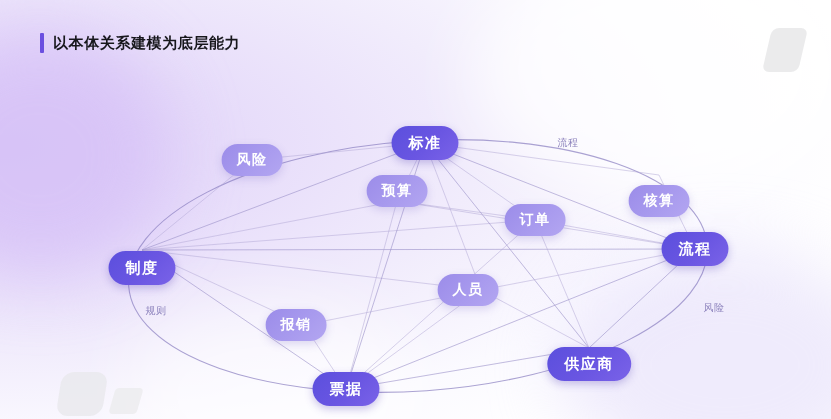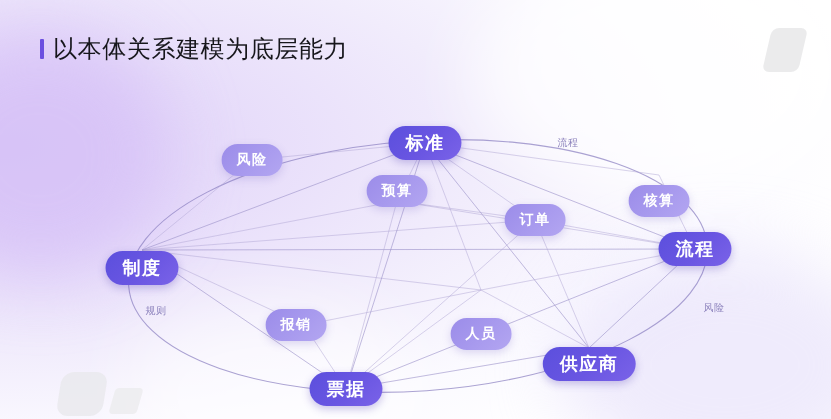--- a/index.html
+++ b/index.html
@@ -63,22 +63,22 @@
     align-items: center;
     gap: 9px;
   }
   #title-bar {
     width: 4px;
     height: 20px;
     background: #6b4fe0;
     border-radius: 1px;
   }
   #title-text {
-    font-size: 24px;
-    font-weight: normal;
+    font-size: 15px;
+    font-weight: bold;
     color: #17171c;
     letter-spacing: .6px;
     white-space: nowrap;
   }
 
   
   #graph {
     position: absolute;
     left: 0; top: 0;
     width: 831px; height: 419px;
@@ -95,21 +95,21 @@
     justify-content: center;
     border-radius: 999px;
     color: #ffffff;
     font-weight: bold;
     white-space: nowrap;
     box-sizing: border-box;
   }
   .node.primary {
     background: linear-gradient(135deg, #5b4fdd 0%, #6a56e2 55%, #7a63e8 100%);
     box-shadow: 0 3px 9px rgba(80,60,180,.30);
-    font-size: 18px;
+    font-size: 15px;
     letter-spacing: 1.5px;
     padding: 0 17px;
     height: 34px;
   }
   .node.secondary {
     background: linear-gradient(135deg, #9b8ce9 0%, #a89aee 55%, #b3a6f1 100%);
     box-shadow: 0 3px 8px rgba(110,90,190,.22);
     font-size: 14px;
     letter-spacing: 1.4px;
     padding: 0 15px;
@@ -183,21 +183,21 @@
   <div id="node-layer">
       <div class="node primary" style="left: 142px; top: 268px;">制度</div>
       <div class="node primary" style="left: 425px; top: 143px;">标准</div>
       <div class="node primary" style="left: 695px; top: 249px;">流程</div>
       <div class="node primary" style="left: 346px; top: 389px;">票据</div>
       <div class="node primary" style="left: 589px; top: 364px;">供应商</div>
       <div class="node secondary" style="left: 252px; top: 160px;">风险</div>
       <div class="node secondary" style="left: 397px; top: 191px; font-family: Liberation Serif, serif;">预算</div>
       <div class="node secondary" style="left: 535px; top: 220px;">订单</div>
       <div class="node secondary" style="left: 659px; top: 175px; margin-top: 26px;">核算</div>
-      <div class="node secondary" style="left: 481px; top: 290px; margin-top: 44px;">人员</div>
+      <div class="node secondary" style="left: 468px; top: 290px;">人员</div>
       <div class="node secondary" style="left: 296px; top: 325px;">报销</div>
     </div>
   <div id="edge-label-layer">
       <div class="edge-label" style="left: 568px; top: 143px;">流程</div>
       <div class="edge-label" style="left: 714px; top: 308px;">风险</div>
       <div class="edge-label" style="left: 156px; top: 311px;">规则</div>
     </div>
 
 </div>
 

